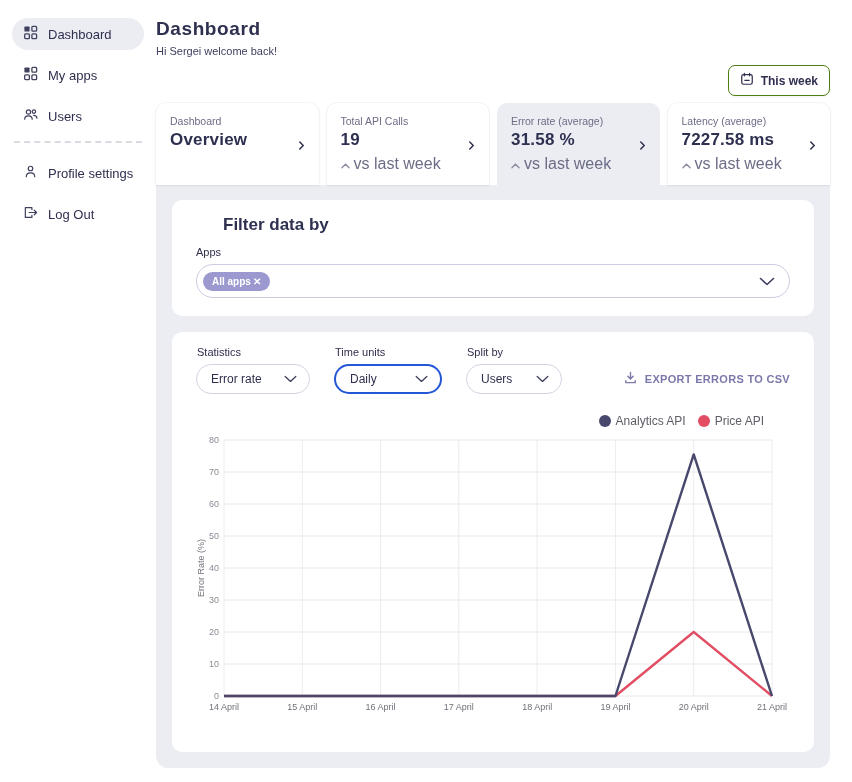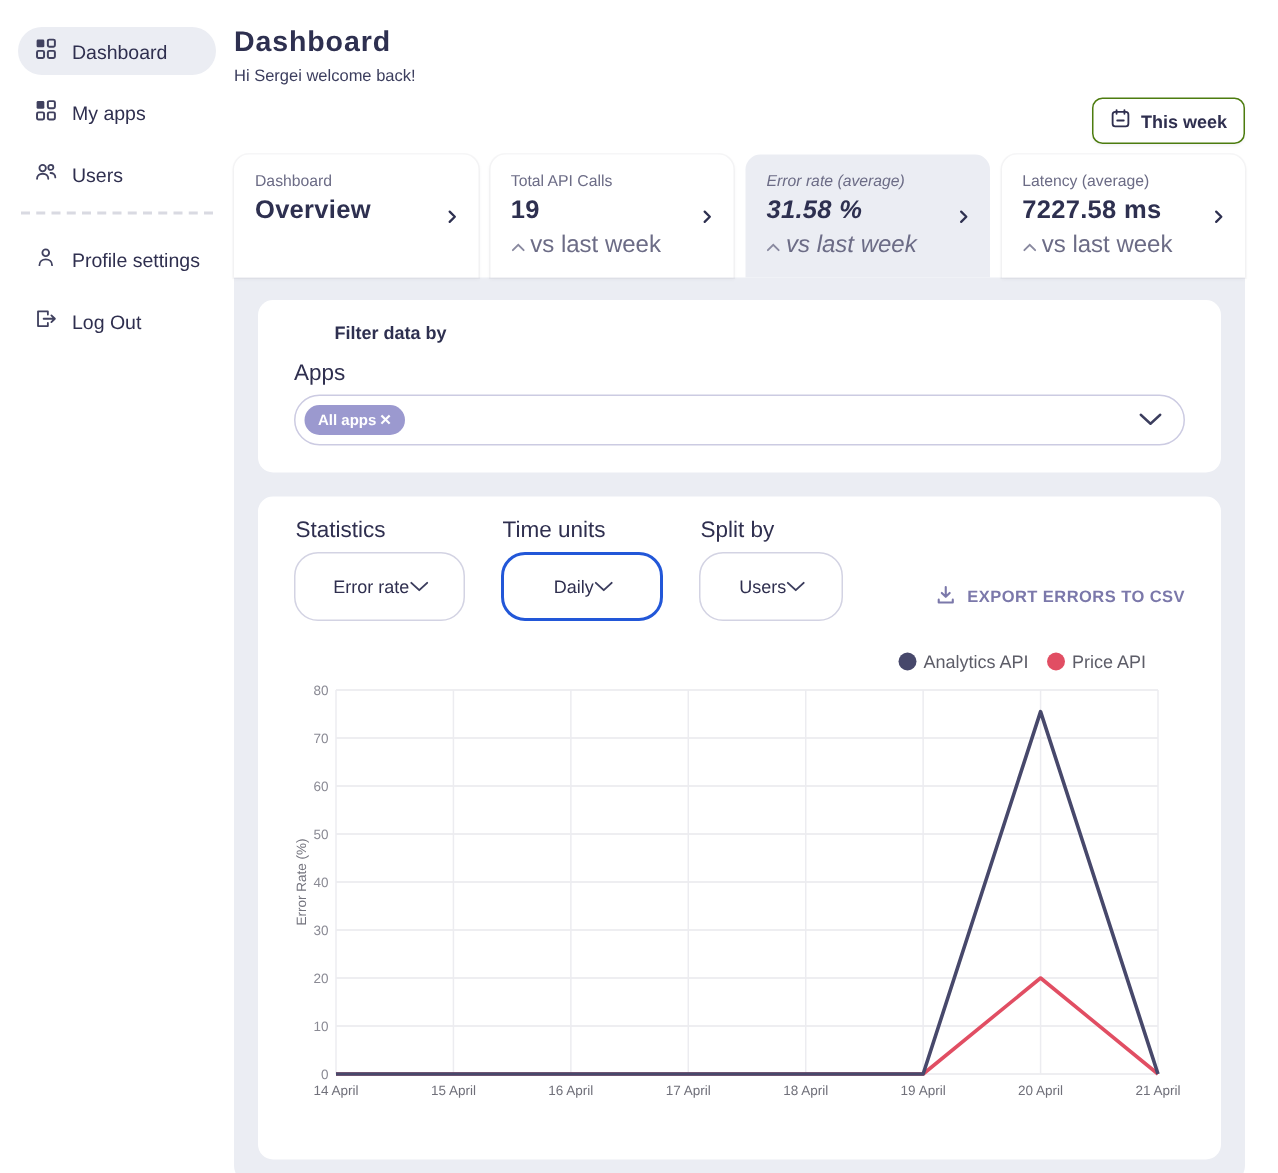--- a/index.html
+++ b/index.html
@@ -24,44 +24,44 @@
   .week-btn { display:flex; align-items:center; gap:7px; background:#fff;
     border:1px solid #4d7c0f; border-radius:7px; padding:6px 11px;
     font-size:12px; font-weight:bold; color:#2f2f4f; cursor:pointer;
     box-shadow:0 1px 2px rgba(46,46,72,.05); }
 
   
   .cards { display:flex; gap:8px; margin-top:7px; }
   .card { flex:1; background:#fff; border-radius:10px 10px 0 0; position:relative;
     padding:12px 14px; min-height:75px; cursor:pointer;
     box-shadow:0 0 0 1px rgba(46,46,72,.04), 0 1px 3px rgba(46,46,72,.06); }
-  .card.selected { background:#ebedf3; box-shadow:none;font-style:italic; }
+  .card.selected { background:#ebedf3; box-shadow:none; }
   .card-label { font-size:10.5px; color:#6c6c86; }
   .card-value { font-size:17px; font-weight:bold; color:#2e3050; margin-top:3px; letter-spacing:.2px; }
   .card-foot { display:flex; align-items:center; gap:4px; font-size:16px; color:#6c6c86; margin-top:5px; }
   .card-chevron { position:absolute; right:12px; top:34px; color:#2e3050; }
 
   
   .content-shell { background:#ebedf3; border-radius:0 0 12px 12px; padding:15px 16px 16px 16px; }
   .panel { background:#fff; border-radius:10px; }
   .panel.filter { padding:15px 24px 18px 24px; margin-bottom:16px; }
-  .panel-heading { font-size:12px; font-weight:bold; color:#2e3050;padding-left:27px; }
-  .field-label { font-size:15px; color:#2f2f4f; margin:11px 0 6px 0; }
+  .panel-heading { font-size:17px; font-weight:bold; color:#2e3050;padding-left:27px; }
+  .field-label { font-size:11px; color:#2f2f4f; margin:11px 0 6px 0; }
   .apps-select { display:flex; align-items:center; height:34px; border:1px solid #cccbe2;
     border-radius:17px; padding:0 14px 0 6px; cursor:pointer; }
   .chip { display:inline-flex; align-items:center; gap:2px; background:#9b99cf; color:#fff;
     font-size:10px; font-weight:bold; border-radius:11px; padding:4px 9px; cursor:pointer; }
   .chip .x { font-size:10px; cursor:pointer; }
   .apps-select .dd-arrow { margin-left:auto; }
 
   .panel.chart { padding:14px 24px 26px 24px; }
   .controls { display:flex; align-items:flex-end; gap:24px; }
   .control .field-label { margin:0 0 6px 1px; }
-  .pill-select { display:flex; align-items:center; justify-content:center;
-    height:46px; border:1px solid #d3d3e3; border-radius:16px; padding:0 12px 0 14px;
+  .pill-select { display:flex; align-items:center; justify-content:space-between;
+    height:30px; border:1px solid #d3d3e3; border-radius:16px; padding:0 12px 0 14px;
     font-size:12px; color:#2f2f4f; cursor:pointer; background:#fff; }
   .pill-select.focused { border:2px solid #2257d8; }
   .w1 { width:114px; } .w2 { width:108px; } .w3 { width:96px; }
   .export-link { margin-left:auto; display:flex; align-items:center; gap:7px;
     font-size:11px; font-weight:bold; letter-spacing:.3px; color:#7b78aa;
     cursor:pointer; padding-bottom:7px; }
 
   .legend { display:flex; justify-content:flex-end; align-items:flex-end; gap:12px;
     margin:20px 26px 2px 0; }
   .legend-item { display:flex; align-items:center; gap:5px; font-size:12px; color:#5d5d68; cursor:pointer; }

